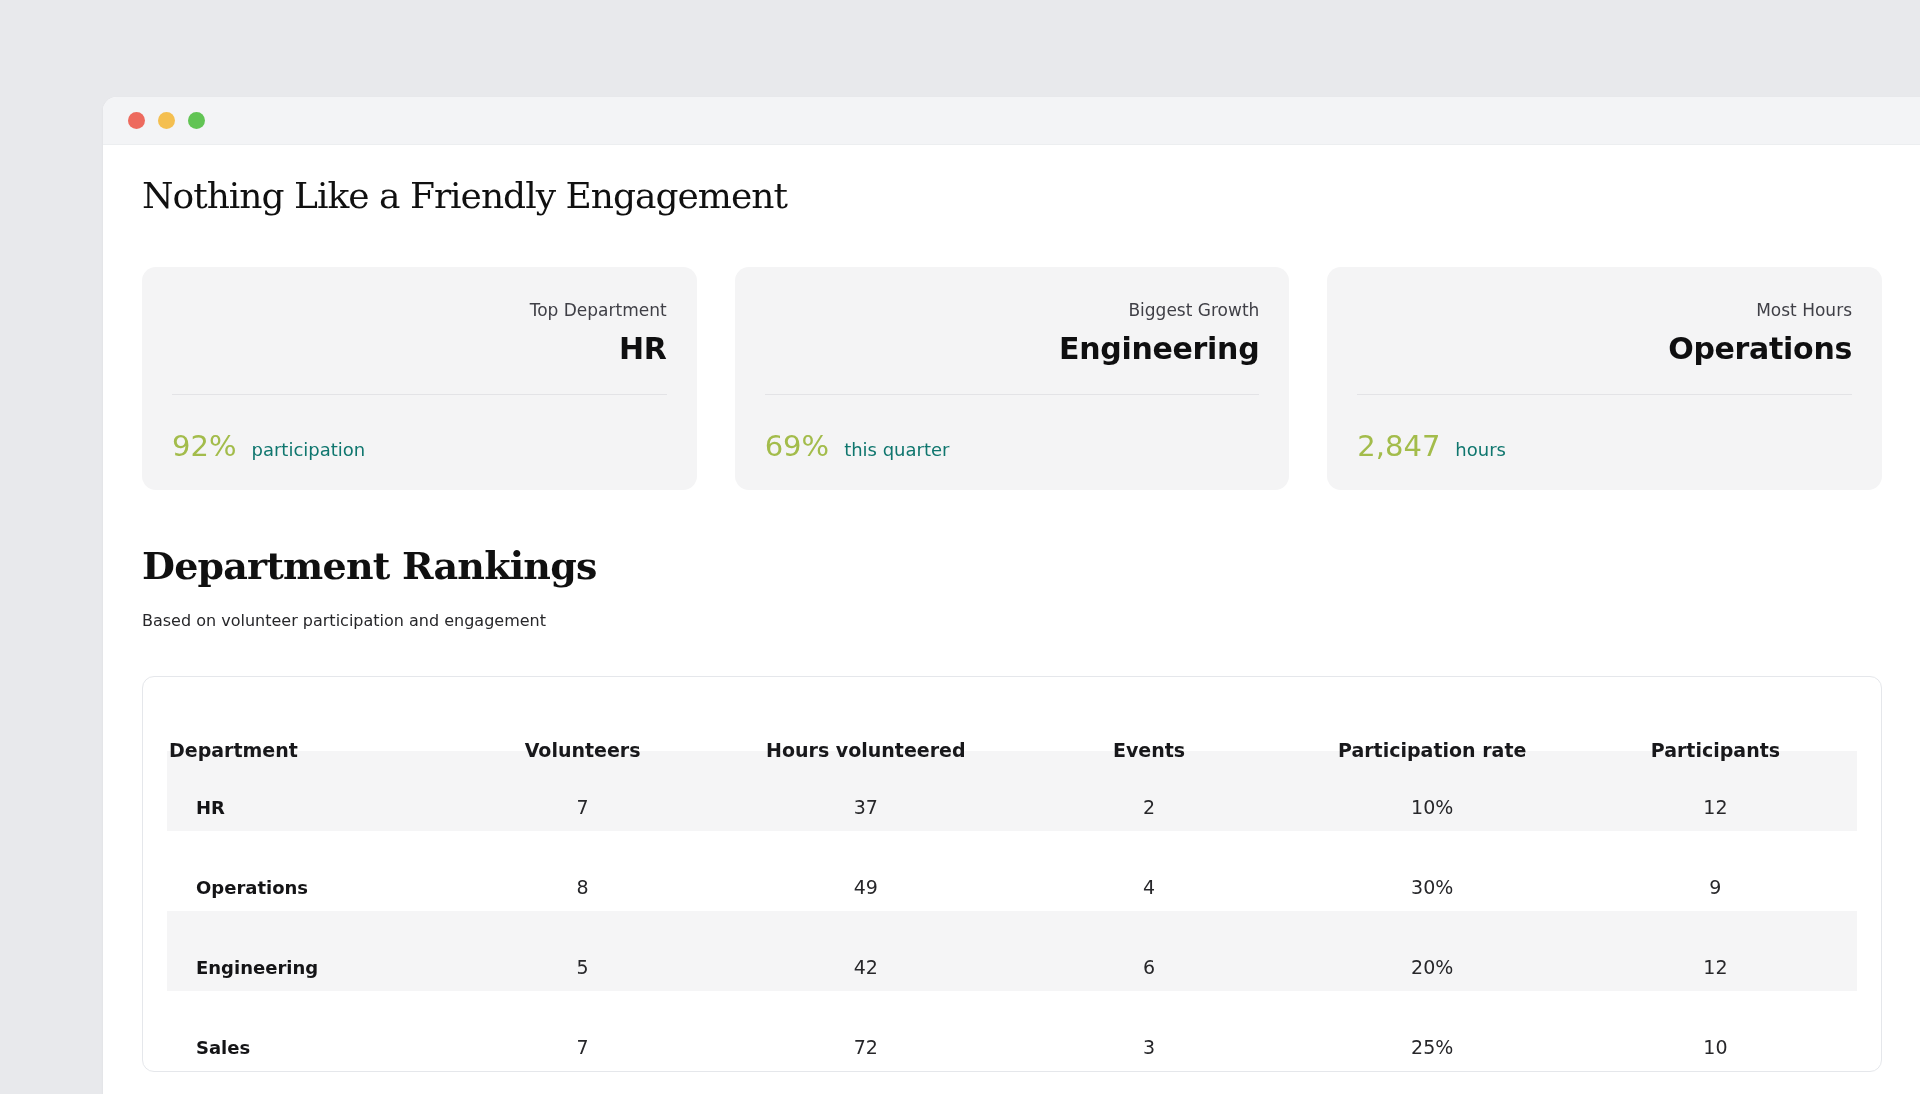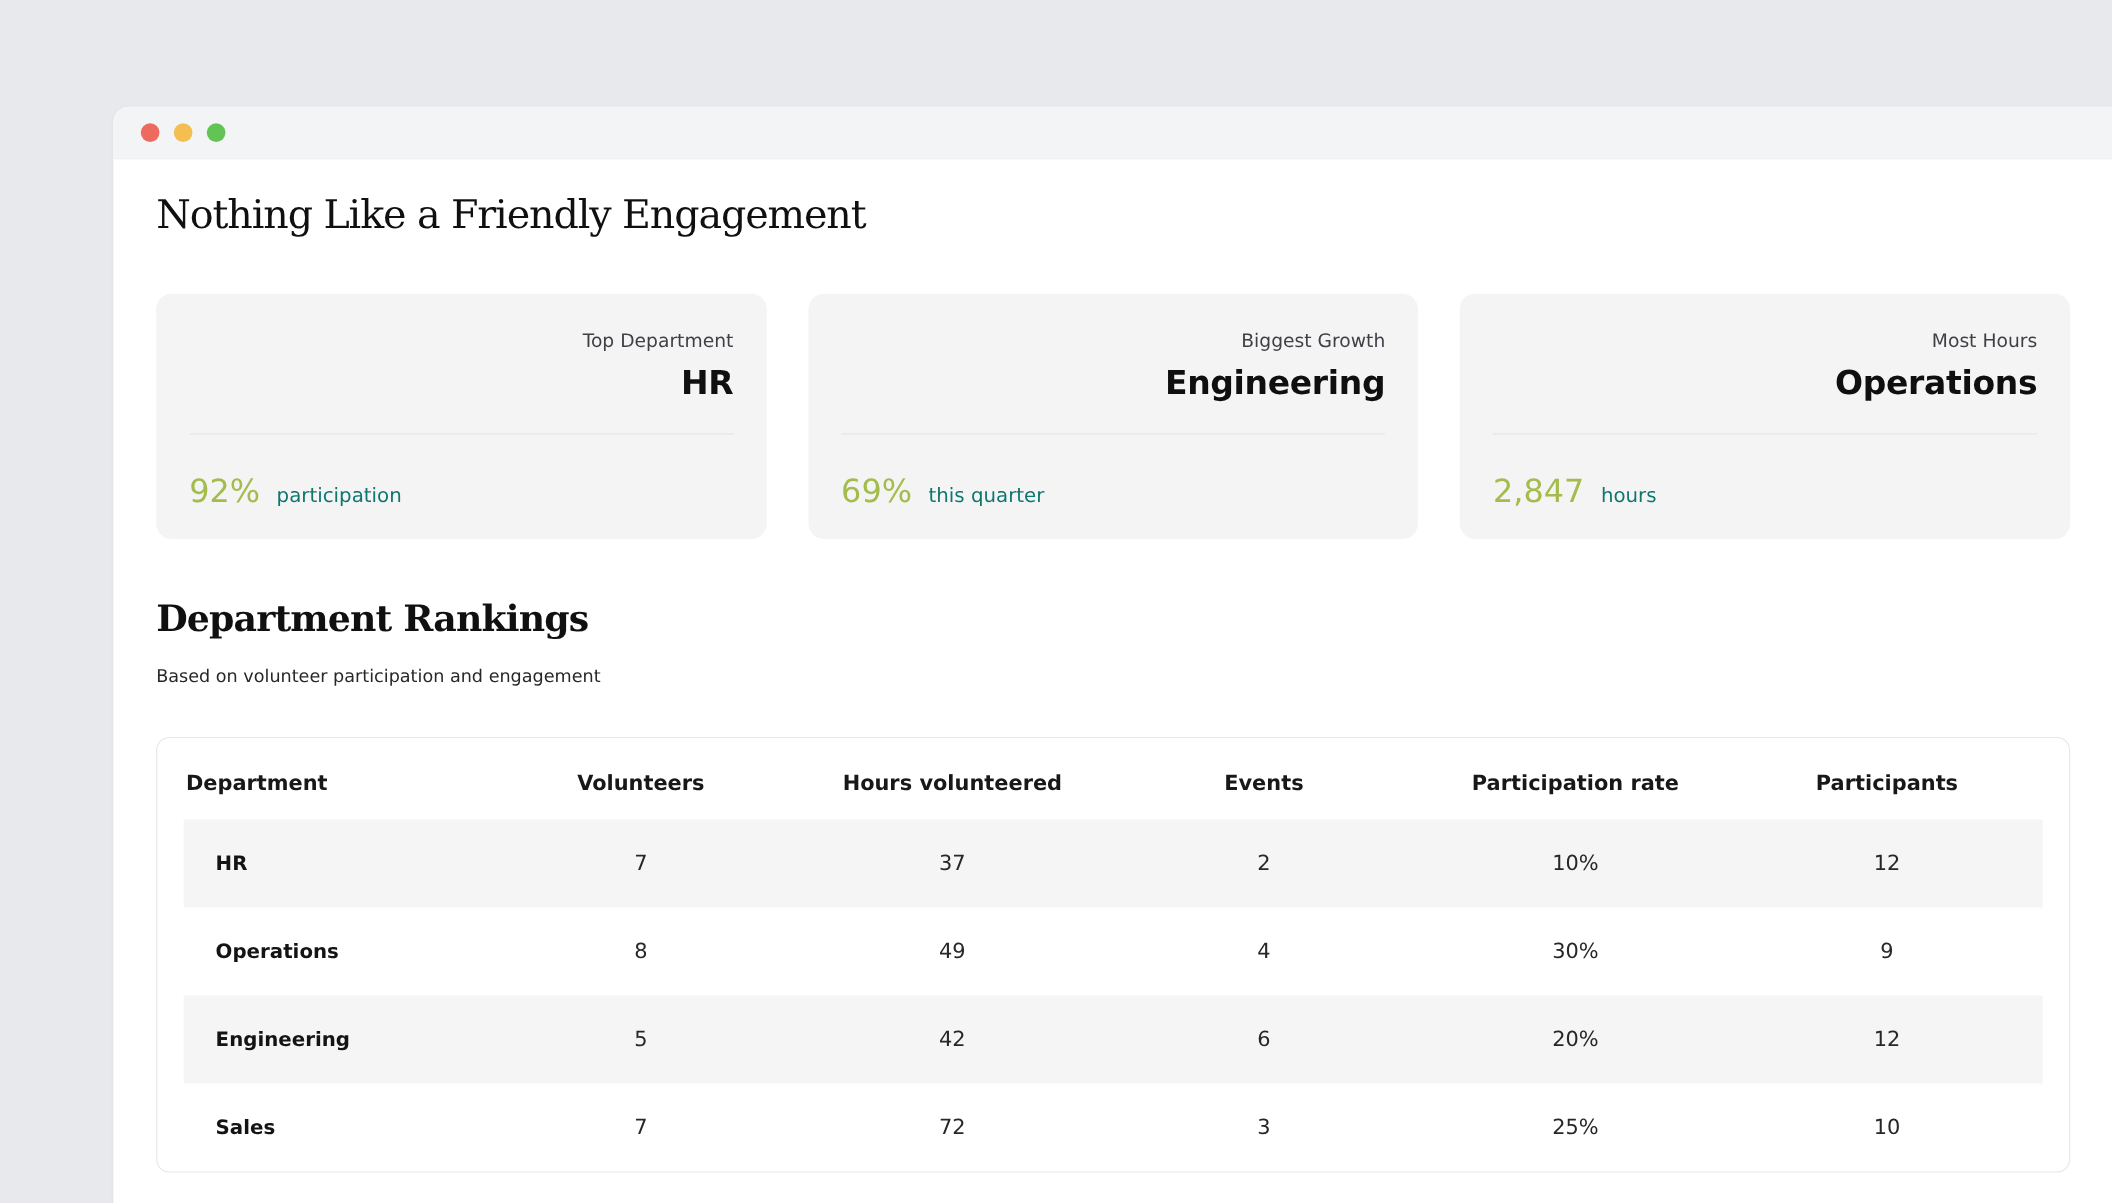--- a/index.html
+++ b/index.html
@@ -107,21 +107,21 @@
     font-size: 29px;
     color: #a3bc4b;
   }
   .stat-unit {
     font-size: 18px;
     color: #0f766e;
   }
 
   h2.section-title {
     font-family: "DejaVu Serif", serif;
-    font-size: 33px;
+    font-size: 38px;
     font-weight: 700;
     letter-spacing: -0.8px;
     color: #101010;
     margin: 54px 0 20px 0;
     line-height: 1.15;
   }
   .section-subtitle {
     font-size: 16px;
     color: #27272a;
     margin: 0;
@@ -147,21 +147,21 @@
   }
   .thead-row .cell {
     font-size: 19px;
     font-weight: 700;
     color: #18181b;
     line-height: 23px;
     text-align: center;
   }
   .body-row { height: 80px; }
   .body-row.striped { background: #f5f5f6; }
-  .cell { text-align: center; }
+  .cell { text-align: center; margin-top: 32px; }
   .trow .cell:first-child { text-align: left; padding-left: 2px; }
   .body-row .cell:first-child { padding-left: 29px; }
   .cell.dept {
     font-size: 18px;
     font-weight: 700;
     color: #141416;
   }
   .cell.num {
     font-size: 19px;
     color: #27272a;

